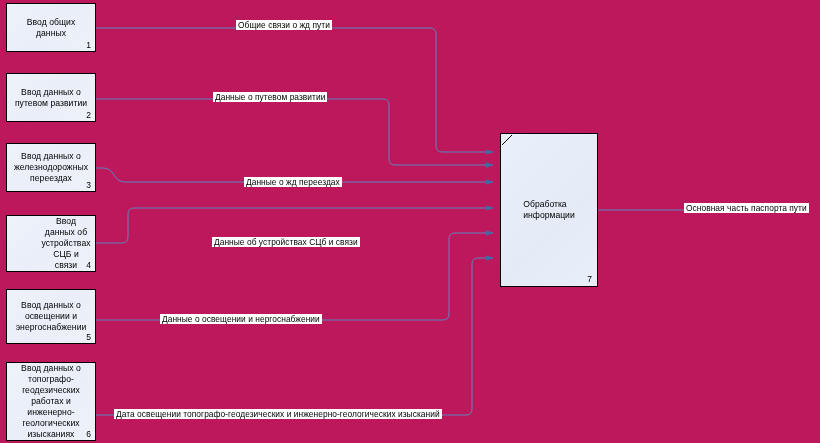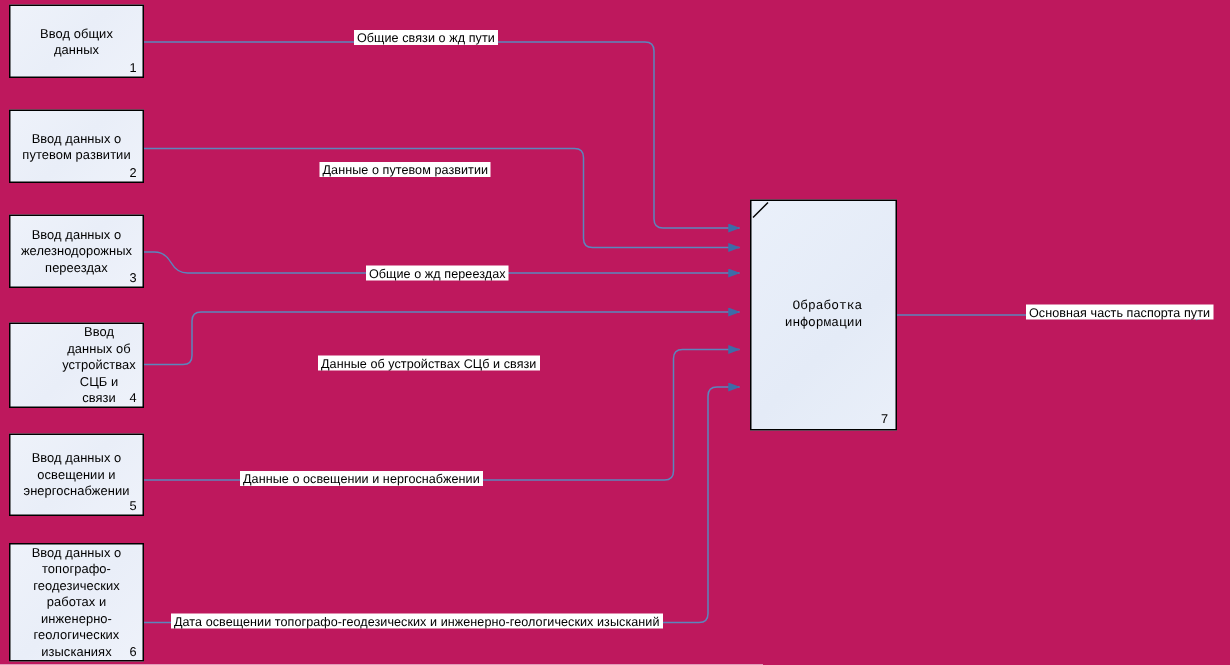--- a/index.html
+++ b/index.html
@@ -50,24 +50,23 @@
     border: 1.4px solid #000000;
     background: #e8eef9;
     background-image: linear-gradient(135deg, #eaf0fa 0%, #e4ebf7 60%, #e9eff9 100%);
     display: flex;
     align-items: center;
     justify-content: center;
   }
   .process-box .node-label {
     font-size: 8.6px;
     line-height: 11px;
-    text-align: right;
+    text-align: left;
     color: #000000;
     white-space: pre-line;
-    font-family: Liberation Mono, monospace;
   }
   .process-box .node-number {
     position: absolute;
     right: 5px;
     bottom: 2px;
     font-size: 8.5px;
     color: #000000;
   }
   .corner-tick {
     position: absolute;
@@ -167,21 +166,21 @@
     <svg class="corner-tick" viewBox="0 0 12 12" xmlns="http://www.w3.org/2000/svg">
       <path d="M 1 11 L 11 1" stroke="#000000" stroke-width="1" fill="none"></path>
     </svg>
     <div class="node-label">Обработка
 информации</div>
     <div class="node-number">7</div>
   </div>
 
   <div id="flow-labels">
       <div class="flow-label" style="left: 236px; top: 20px;">Общие связи о жд пути</div>
-      <div class="flow-label" style="left: 213px; top: 108px;">Данные о путевом развитии</div>
-      <div class="flow-label" style="left: 244px; top: 177px;">Общие о жд переездах</div>
+      <div class="flow-label" style="left: 213px; top: 92px;">Данные о путевом развитии</div>
+      <div class="flow-label" style="left: 244px; top: 177px;">Данные о жд переездах</div>
       <div class="flow-label" style="left: 212px; top: 237px;">Данные об устройствах СЦб и связи</div>
       <div class="flow-label" style="left: 160px; top: 314px;">Данные о освещении и нергоснабжении</div>
       <div class="flow-label" style="left: 114px; top: 409px;">Дата освещении топографо-геодезических и инженерно-геологических изысканий</div>
       <div class="flow-label" style="left: 684px; top: 203px; text-align: center;">Основная часть паспорта пути</div>
     </div>
 
 </div>
 
 </body></html>

